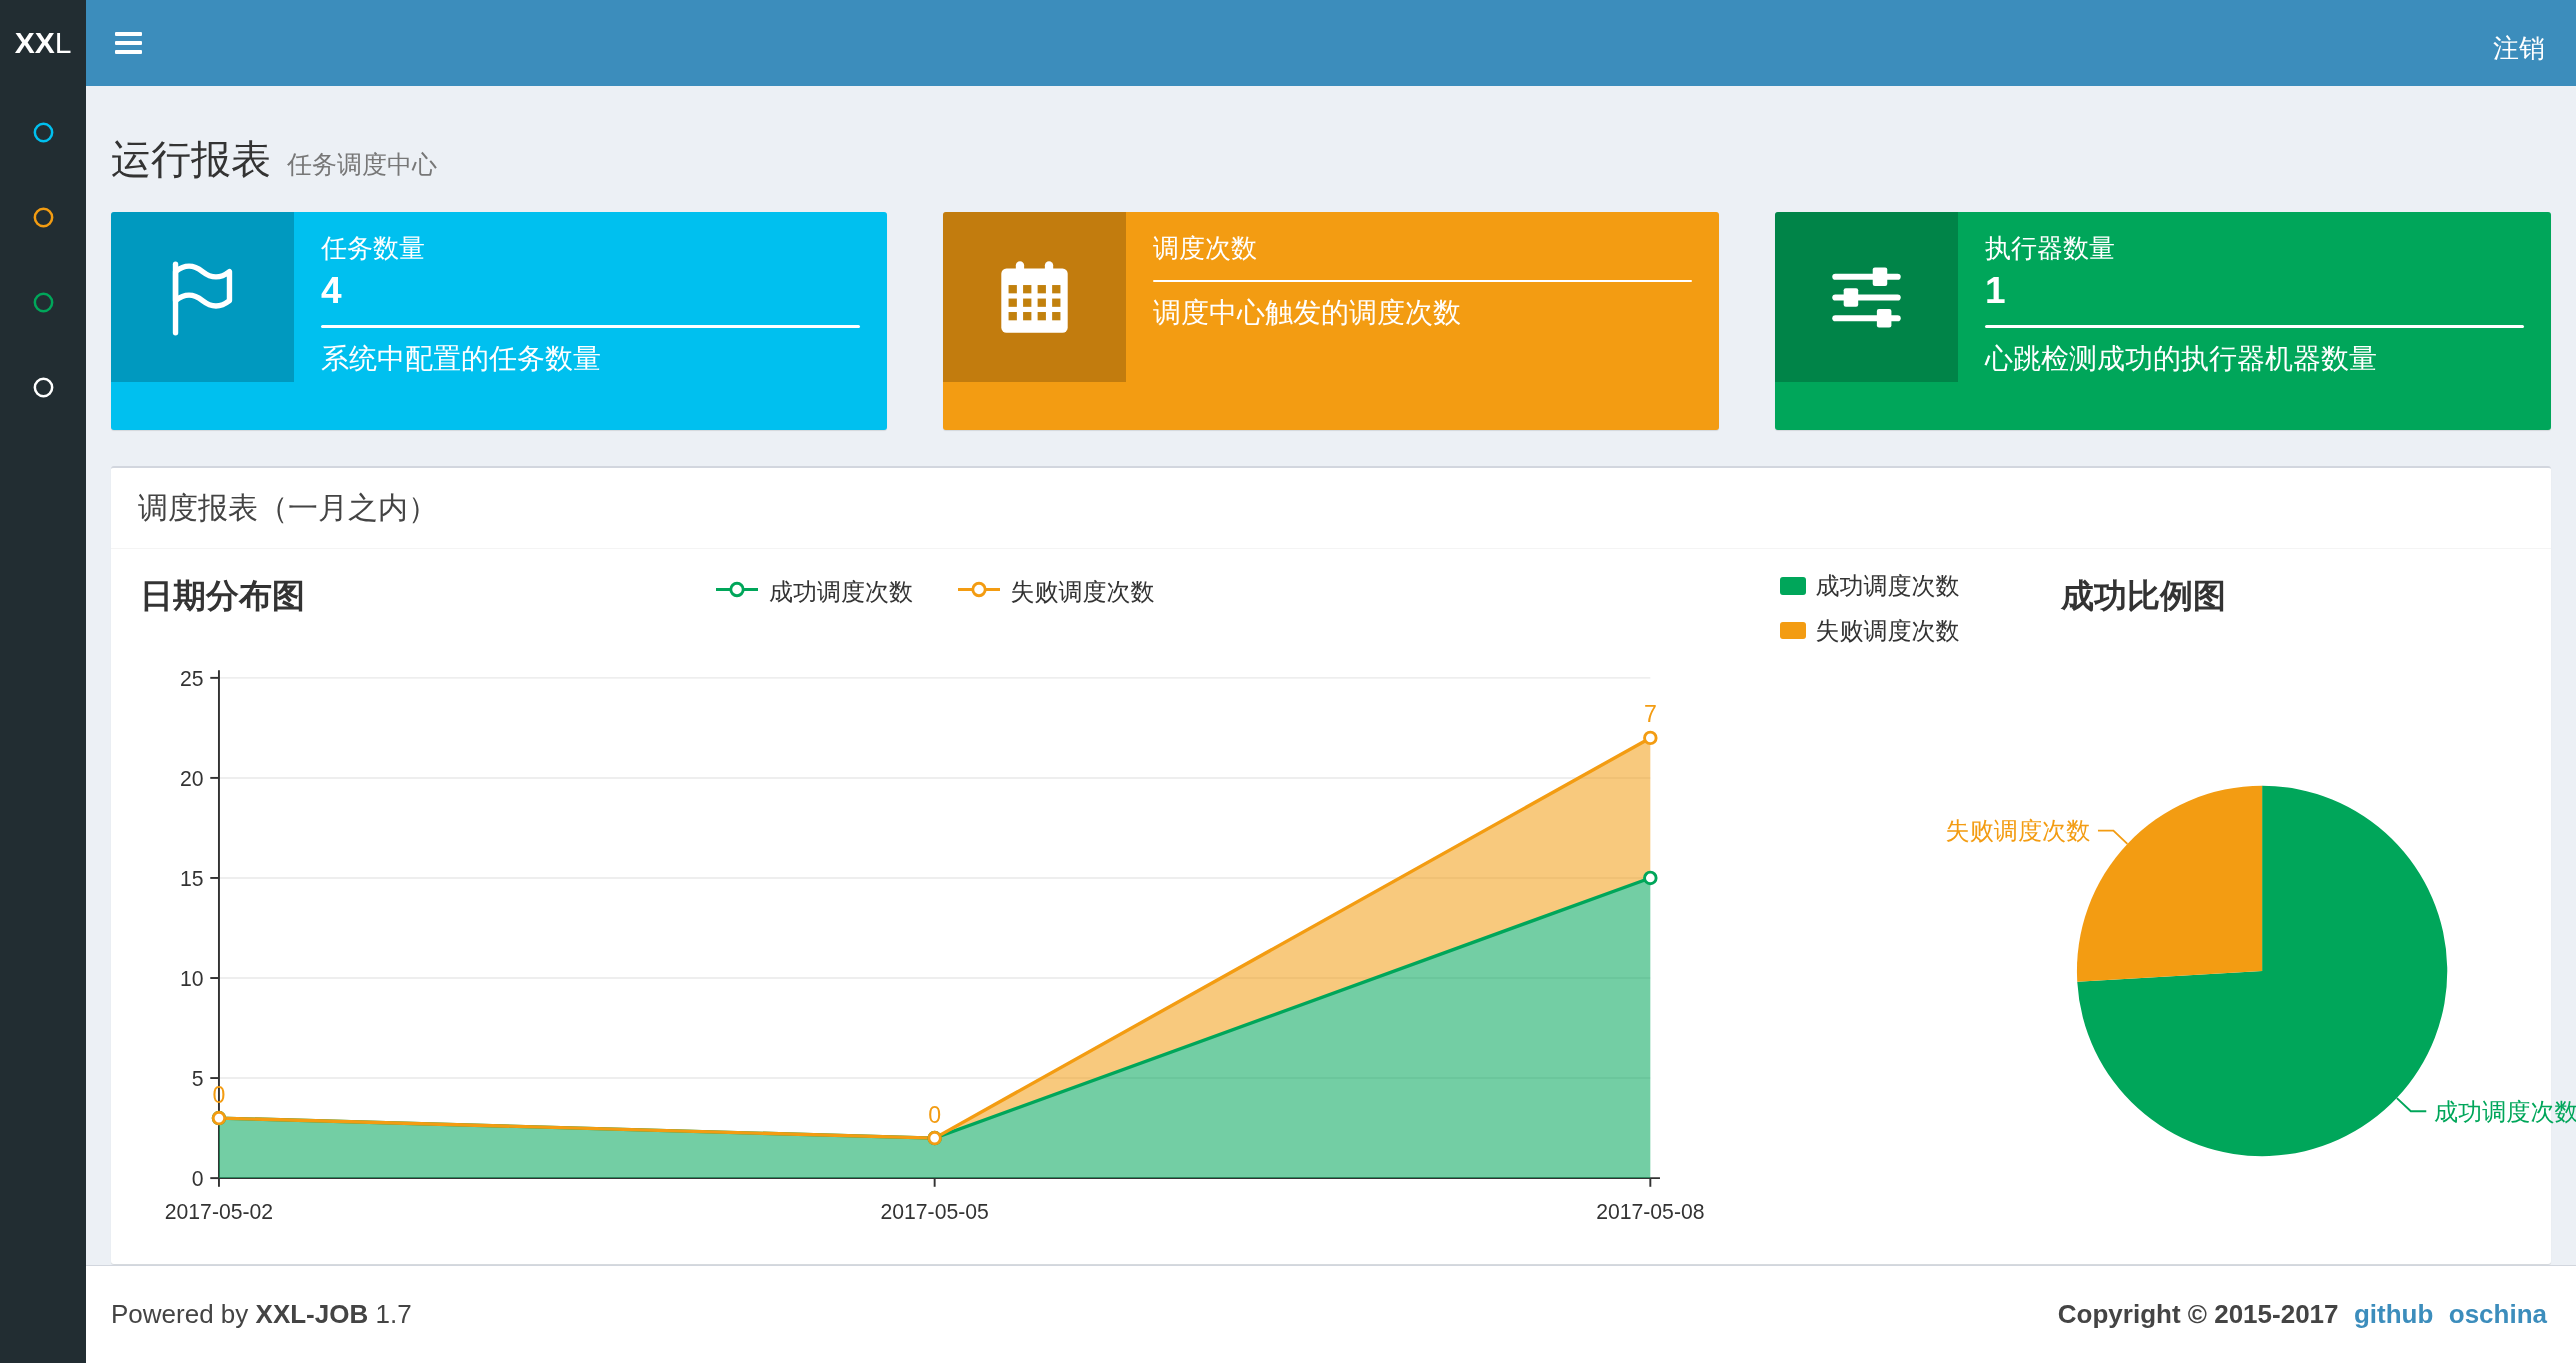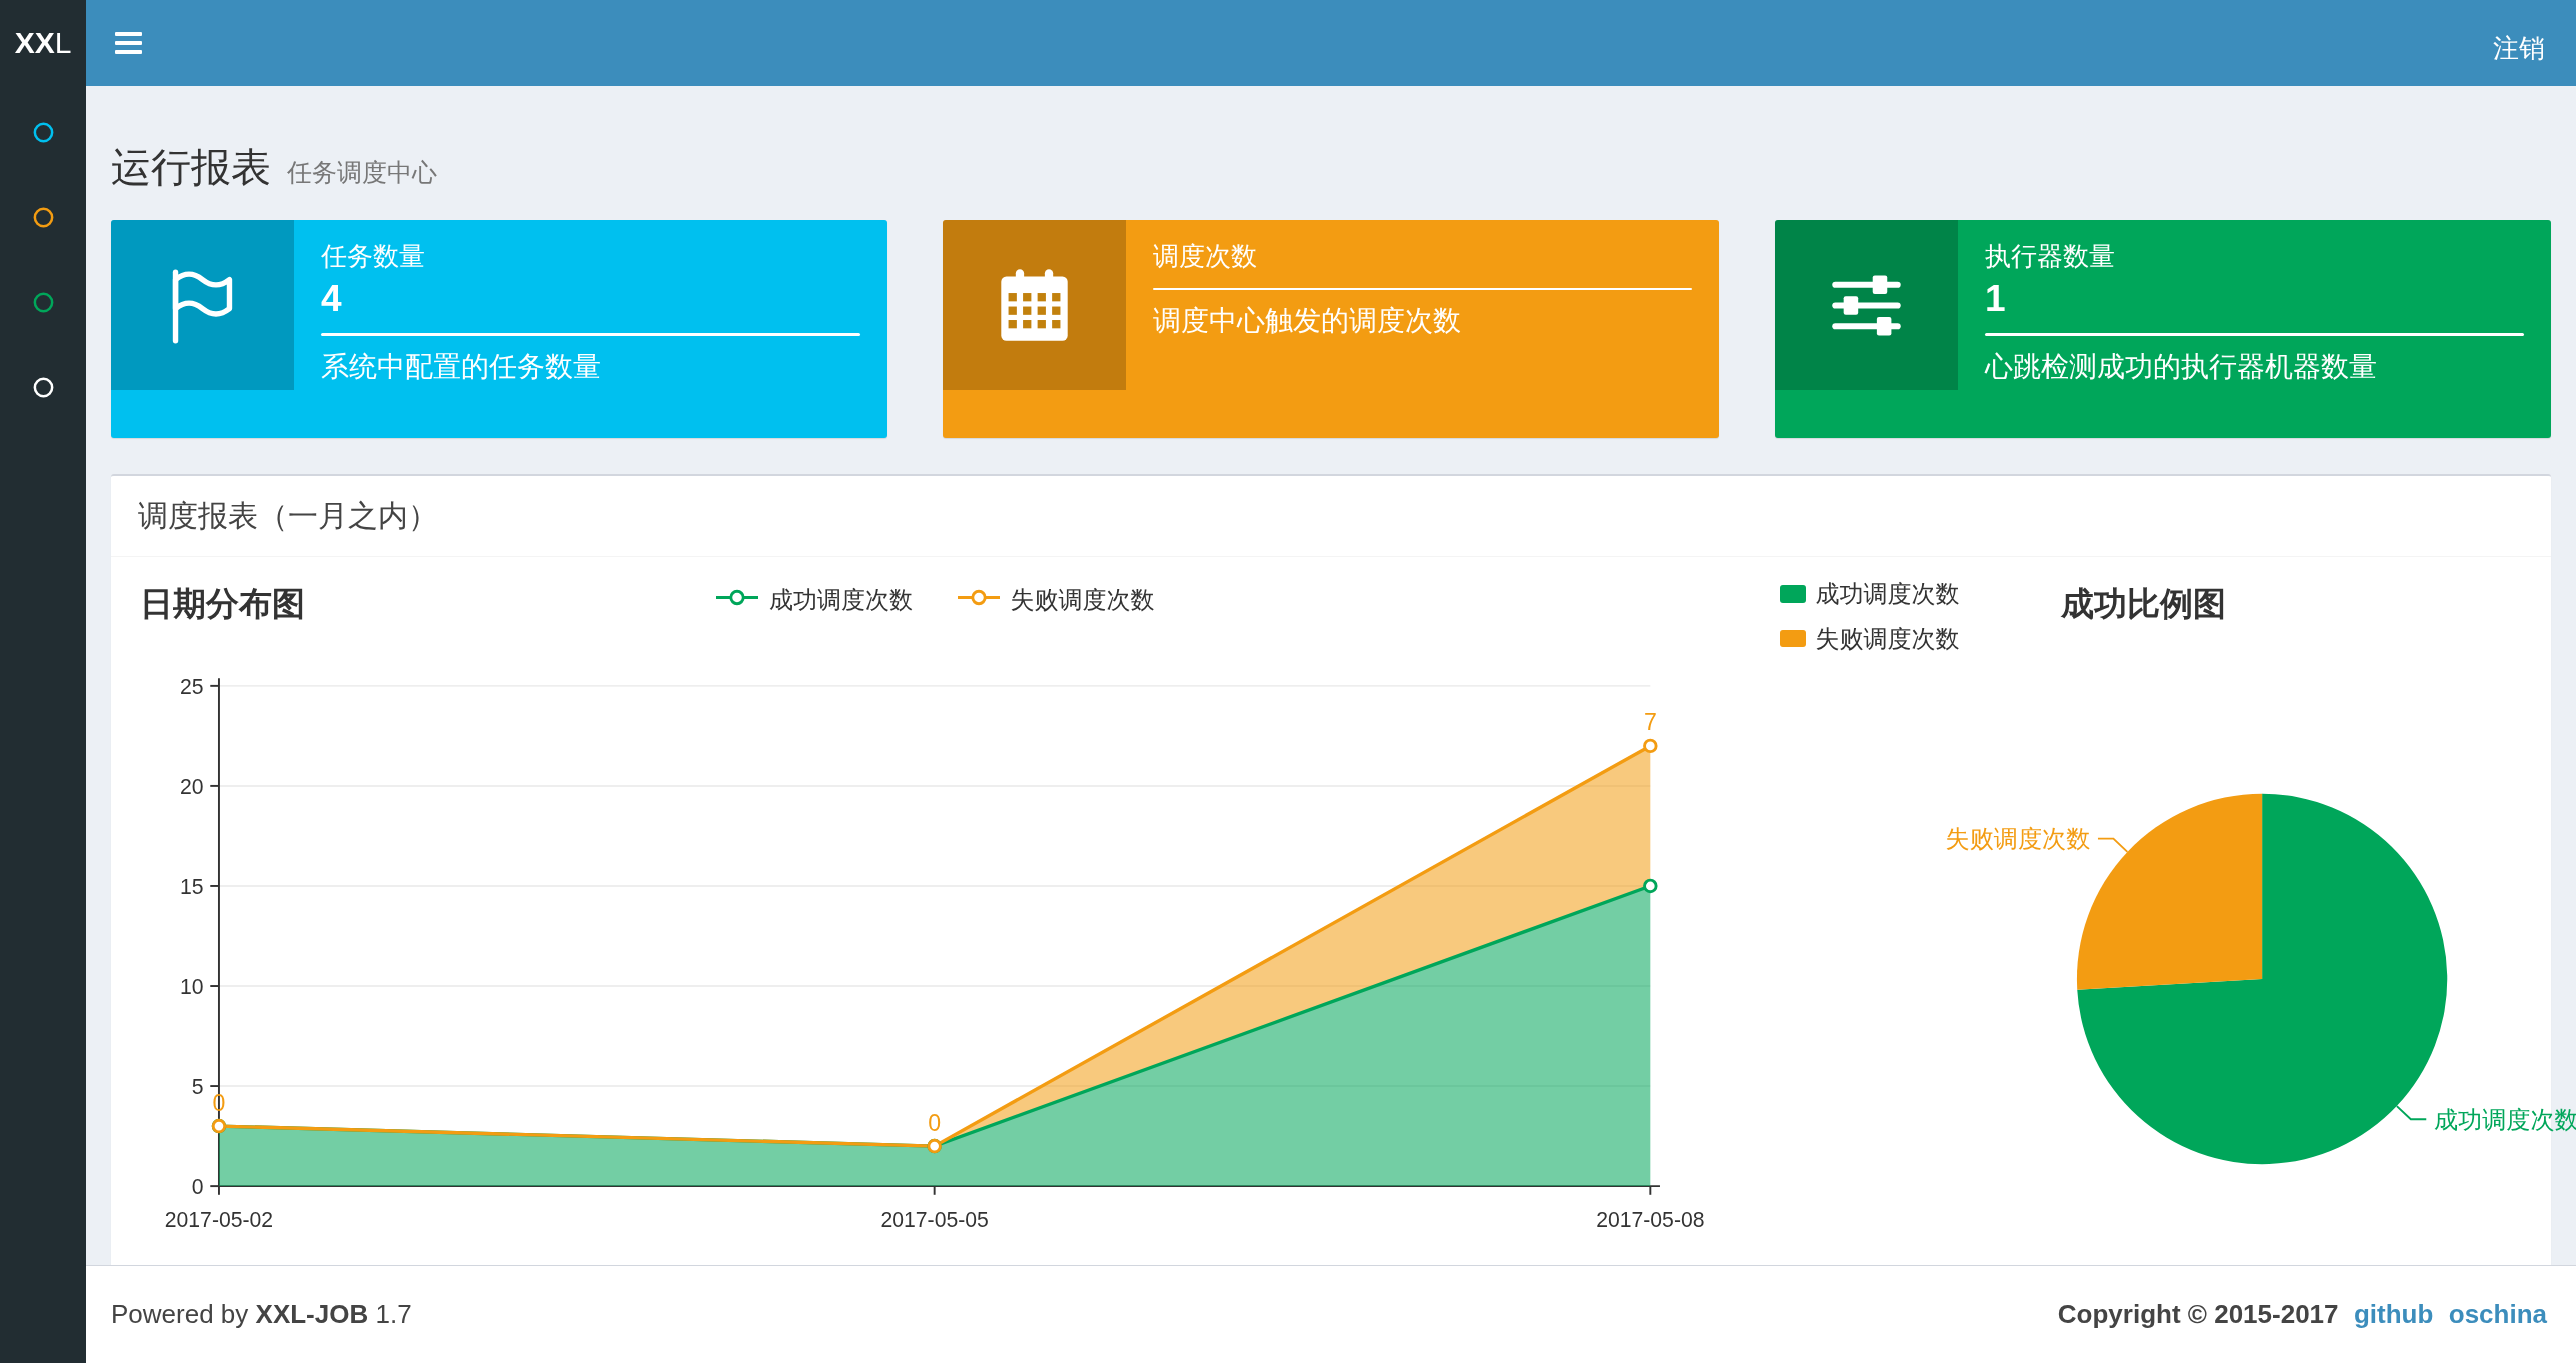--- a/index.html
+++ b/index.html
@@ -14,21 +14,21 @@
   .hamburger { display:flex; flex-direction:column; gap:4.8px; }
   .hamburger span { display:block; width:27px; height:3.9px; background:#fff; border-radius:1px; }
   .logout { position:absolute; right:0; top:0; height:96px; padding:0 31px; display:flex; align-items:center; color:#fff; font-size:26px; cursor:pointer; text-decoration:none; }
 
   
   .sidebar { position:absolute; top:86px; left:0; bottom:0; width:86px; background:var(--sidebar,#222d32); }
   .sidebar ul { list-style:none; padding-top:5.8px; }
   .sidebar li { height:85px; display:flex; align-items:center; justify-content:center; cursor:pointer; }
 
   
-  .content { position:absolute; left:86px; top:86px; width:2490px; height:1179px; padding:12px 25px; }
+  .content { position:absolute; left:86px; top:86px; width:2490px; height:1179px; padding:4px 25px; }
   .page-header { margin:42px 0 25px; }
   .page-title { font-size:40px; color:#333; }
   .page-subtitle { font-size:25px; color:#777; margin-left:11.6px; }
 
   .info-row { display:flex; gap:56px; }
   .info-box { flex:1; height:218px; display:flex; color:#fff; box-shadow:0 1px 1px rgba(0,0,0,0.1); border-radius:2.9px; overflow:hidden; }
   .info-icon { width:183px; height:170px; background:rgba(0,0,0,0.2); display:flex; align-items:center; justify-content:center; flex:0 0 183px; }
   .info-content { flex:1; padding:19px 27px 0 27px; }
   .info-title { font-size:26px; display:block; }
   .info-number { font-size:37px; font-weight:700; display:block; margin-top:3.9px; }

